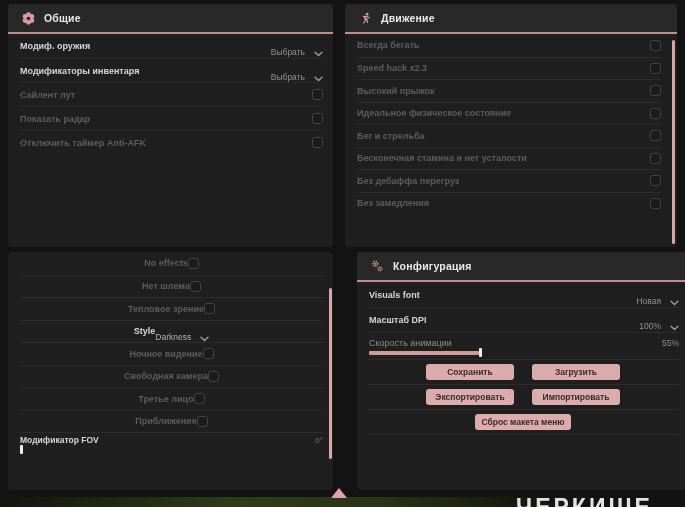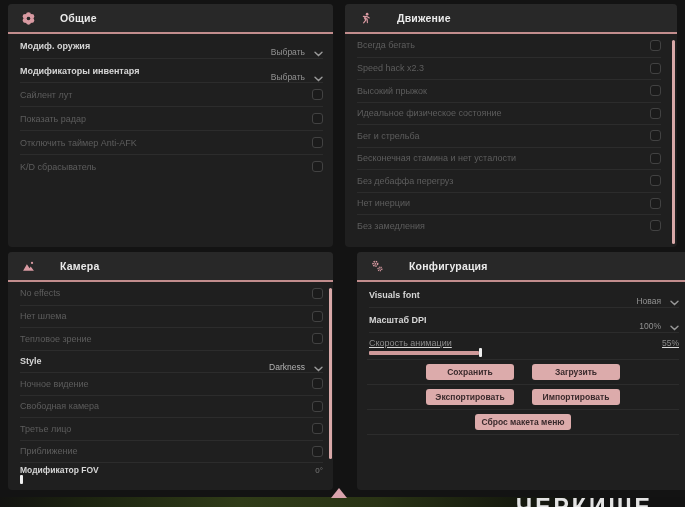--- a/index.html
+++ b/index.html
@@ -6,32 +6,32 @@
   html,body { width:685px; height:507px; }
   body { position:relative; background:#131313; font-family:"Liberation Sans",sans-serif; overflow:hidden; color:#d9d9d9; }
 
   .panel { position:absolute; background:#1f1f1f; border-radius:4px; overflow:hidden; }
   #panel-general  { left:8px;   top:4px;   width:325px; height:243px; }
   #panel-movement { left:345px; top:4px;   width:332px; height:243px; }
   #panel-camera   { left:8px;   top:252px; width:325px; height:238px; }
   #panel-config   { left:357px; top:252px; width:332px; height:238px; }
 
   .phead { height:30px; background:#282828; border-bottom:2px solid #c28d8d; display:flex; align-items:center; gap:9px; padding:0 14px; }
-  .ptitle { font-size:10.5px; font-weight:700; color:#eaeaea; letter-spacing:.2px;margin-left:16px; }
+  .ptitle { font-size:10.5px; font-weight:700; color:#eaeaea; letter-spacing:.2px; }
   .picon { display:flex; align-items:center; }
 
   .row { display:flex; align-items:center; justify-content:space-between; margin:0 10px 0 12px; }
   .row + .row { border-top:1px solid #2c2c2c; }
   #panel-general  .row { height:24px; }
   #panel-movement .row { height:22.5px; margin-right:16px; }
-  #panel-camera   .row { height:22.5px; }
+  #panel-camera   .row { height:22.5px;justify-content:center; }
   #panel-config   .row { height:25px;gap:19px; }
 
   .lbl { font-size:9px; white-space:nowrap; }
-  .dim    { color:#5d5d5d; font-weight:400; }
+  .dim    { color:#5d5d5d; font-weight:700; }
   .bright { color:#d6d6d6; font-weight:600; }
   .mid    { color:#8d8d8d; font-weight:400; }
 
   .cbx { width:11px; height:11px; border:1px solid #424242; border-radius:3px; background:#1b1b1b; flex:none; cursor:pointer; }
 
   .dd { display:flex; align-items:center; gap:9px; cursor:pointer;margin-top:12px; }
   .ddval { font-size:8.5px; color:#929292; white-space:nowrap; }
   .ddval.brighter { color:#b3b3b3; }
 
   .scrollbar { position:absolute; width:3px; background:#d8a8a8; border-radius:2px; }
@@ -42,21 +42,21 @@
   .track  { display:flex; align-items:center; }
   .fill   { height:4px; background:#cf9a9a; border-radius:1px; }
   .handle { width:3px; height:9px; background:#efefef; border-radius:1px; flex:none; }
 
   .fov-row { margin:0 10px 0 12px; border-top:1px solid #2c2c2c; padding-top:2px; }
   .fov-line { display:flex; justify-content:space-between; align-items:center; height:10px; }
   .fov-line .lbl { font-weight:700; color:#d6d6d6; font-size:8.5px; }
   .fov-val { font-size:8px; color:#7a7a7a; }
   #fov-track { width:296px; }
 
-  .cfg-slider { margin:0 10px 0 12px; border-top:1px solid #2c2c2c; padding-top:4px; padding-bottom:2px;text-decoration:underline; }
+  .cfg-slider { margin:0 10px 0 12px; border-top:1px solid #2c2c2c; padding-top:4px; padding-bottom:2px; }
   .cfg-slider-line { display:flex; justify-content:space-between; align-items:center; height:11px; }
   .cfg-slider-line .lbl { font-size:9px; }
   .cfg-val { font-size:8.5px; color:#8d8d8d; }
   #cfg-track { width:200px; }
 
   .btnrow { display:flex; justify-content:center; align-items:center; gap:18px; height:25px; border-top:1px solid #2c2c2c; margin:0 10px; }
   .btn { background:#dcabab; color:#3a2a2c; border:none; border-radius:3px; font-family:inherit; font-size:8.5px; font-weight:700; padding:3px 6px; min-width:88px; cursor:pointer; line-height:1.2; }
   .btn.wide { min-width:96px; }
   .endline { border-top:1px solid #2c2c2c; margin:0 10px; }
 
@@ -107,24 +107,20 @@
     <span class="cbx"></span>
   </div>
   <div class="row">
     <span class="lbl dim">Показать радар</span>
     <span class="cbx"></span>
   </div>
   <div class="row">
     <span class="lbl dim">Отключить таймер Anti-AFK</span>
     <span class="cbx"></span>
   </div>
-  <div class="row">
-    <span class="lbl dim">K/D сбрасыватель</span>
-    <span class="cbx"></span>
-  </div>
 </div>
 
 <div class="panel" id="panel-movement">
   <div class="phead">
     <span class="picon">
       <svg viewBox="0 0 24 24" width="13" height="13">
         <circle cx="15" cy="4" r="2.5" fill="#d99aa2"></circle>
         <path d="M14 8 L10 11 L12.5 15 L8.5 20 M10 11 L15 13 L15.5 19.5 M14 8 L19 11 M13.5 8.6 L8 8" stroke="#d99aa2" stroke-width="2.1" fill="none" stroke-linecap="round" stroke-linejoin="round"></path>
       </svg>
     </span>
@@ -152,40 +148,27 @@
   </div>
   <div class="row">
     <span class="lbl dim">Бесконечная стамина и нет усталости</span>
     <span class="cbx"></span>
   </div>
   <div class="row">
     <span class="lbl dim">Без дебаффа перегруз</span>
     <span class="cbx"></span>
   </div>
   <div class="row">
-    <span class="lbl dim">Нет инерции</span>
-    <span class="cbx"></span>
-  </div>
-  <div class="row">
     <span class="lbl dim">Без замедления</span>
     <span class="cbx"></span>
   </div>
   <div class="scrollbar" id="movement-scrollbar"></div>
 </div>
 
 <div class="panel" id="panel-camera">
-  <div class="phead">
-    <span class="picon">
-      <svg viewBox="0 0 24 24" width="13" height="13" fill="#d99aa2">
-        <path d="M2 20 L9 8 L14 15 L16 12 L22 20 Z"></path>
-        <circle cx="18.5" cy="5.5" r="2.1"></circle>
-      </svg>
-    </span>
-    <span class="ptitle">Камера</span>
-  </div>
   <div class="row">
     <span class="lbl dim">No effects</span>
     <span class="cbx"></span>
   </div>
   <div class="row">
     <span class="lbl dim">Нет шлема</span>
     <span class="cbx"></span>
   </div>
   <div class="row">
     <span class="lbl dim">Тепловое зрение</span>

